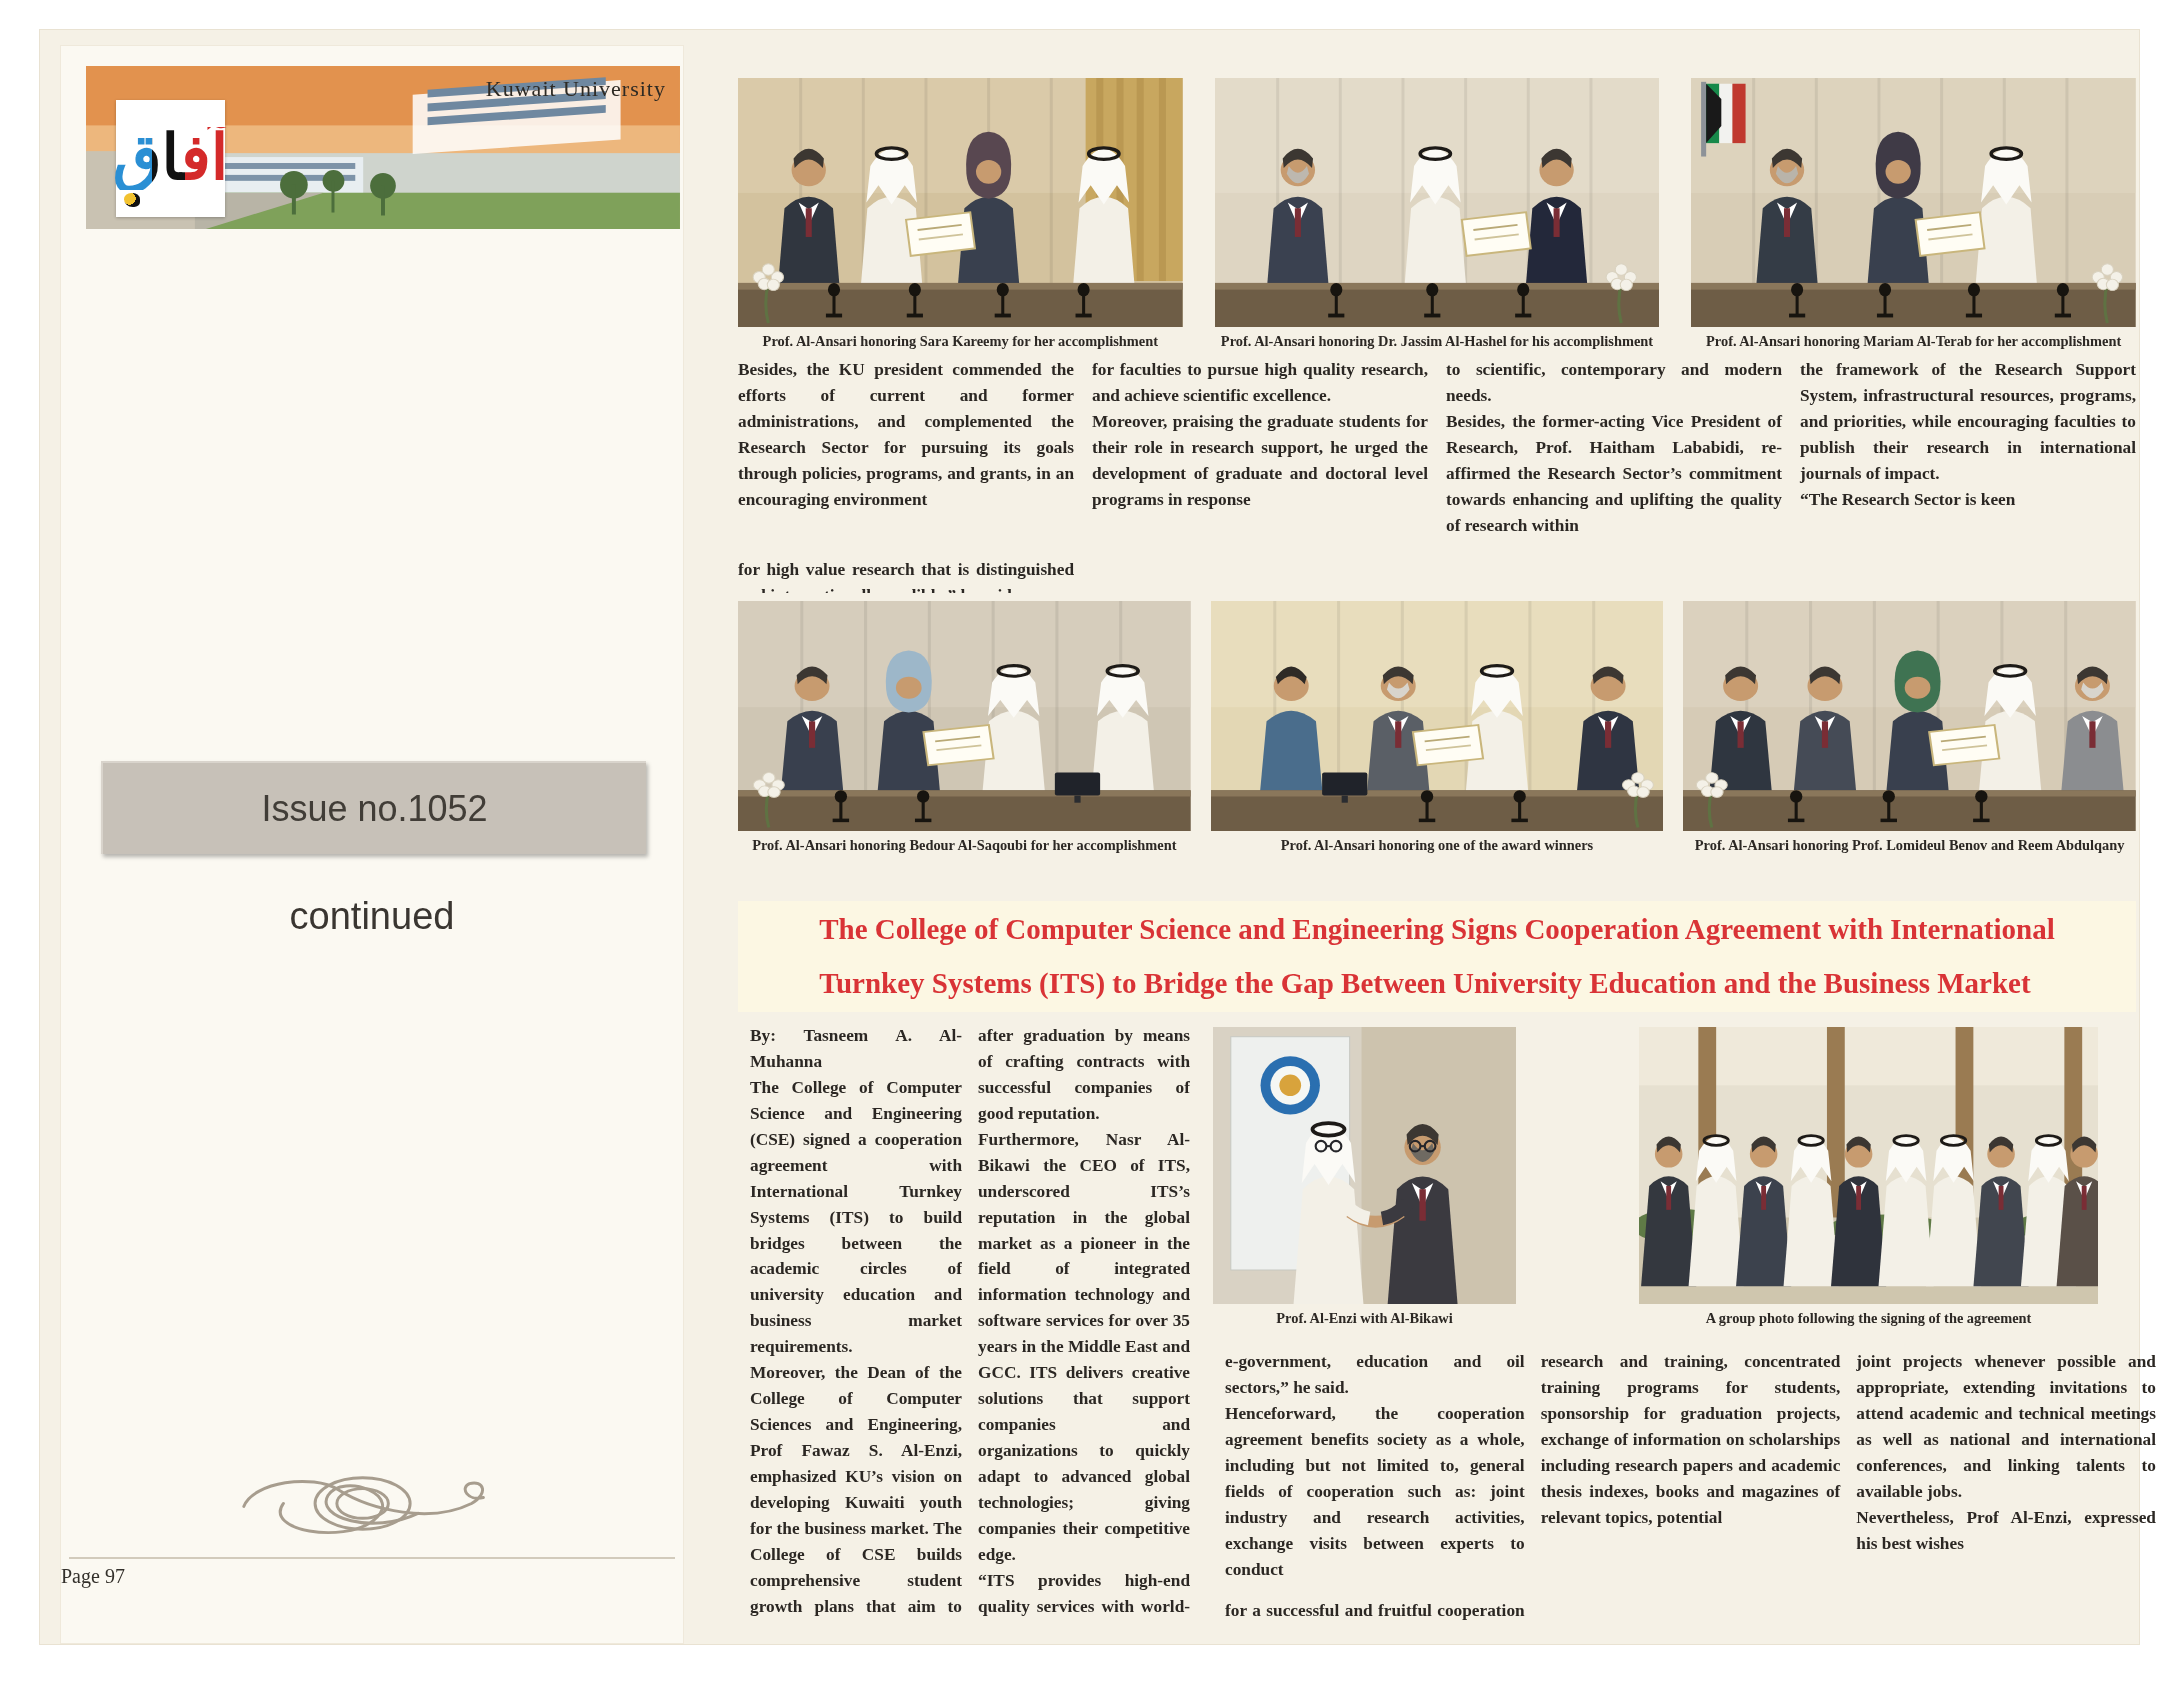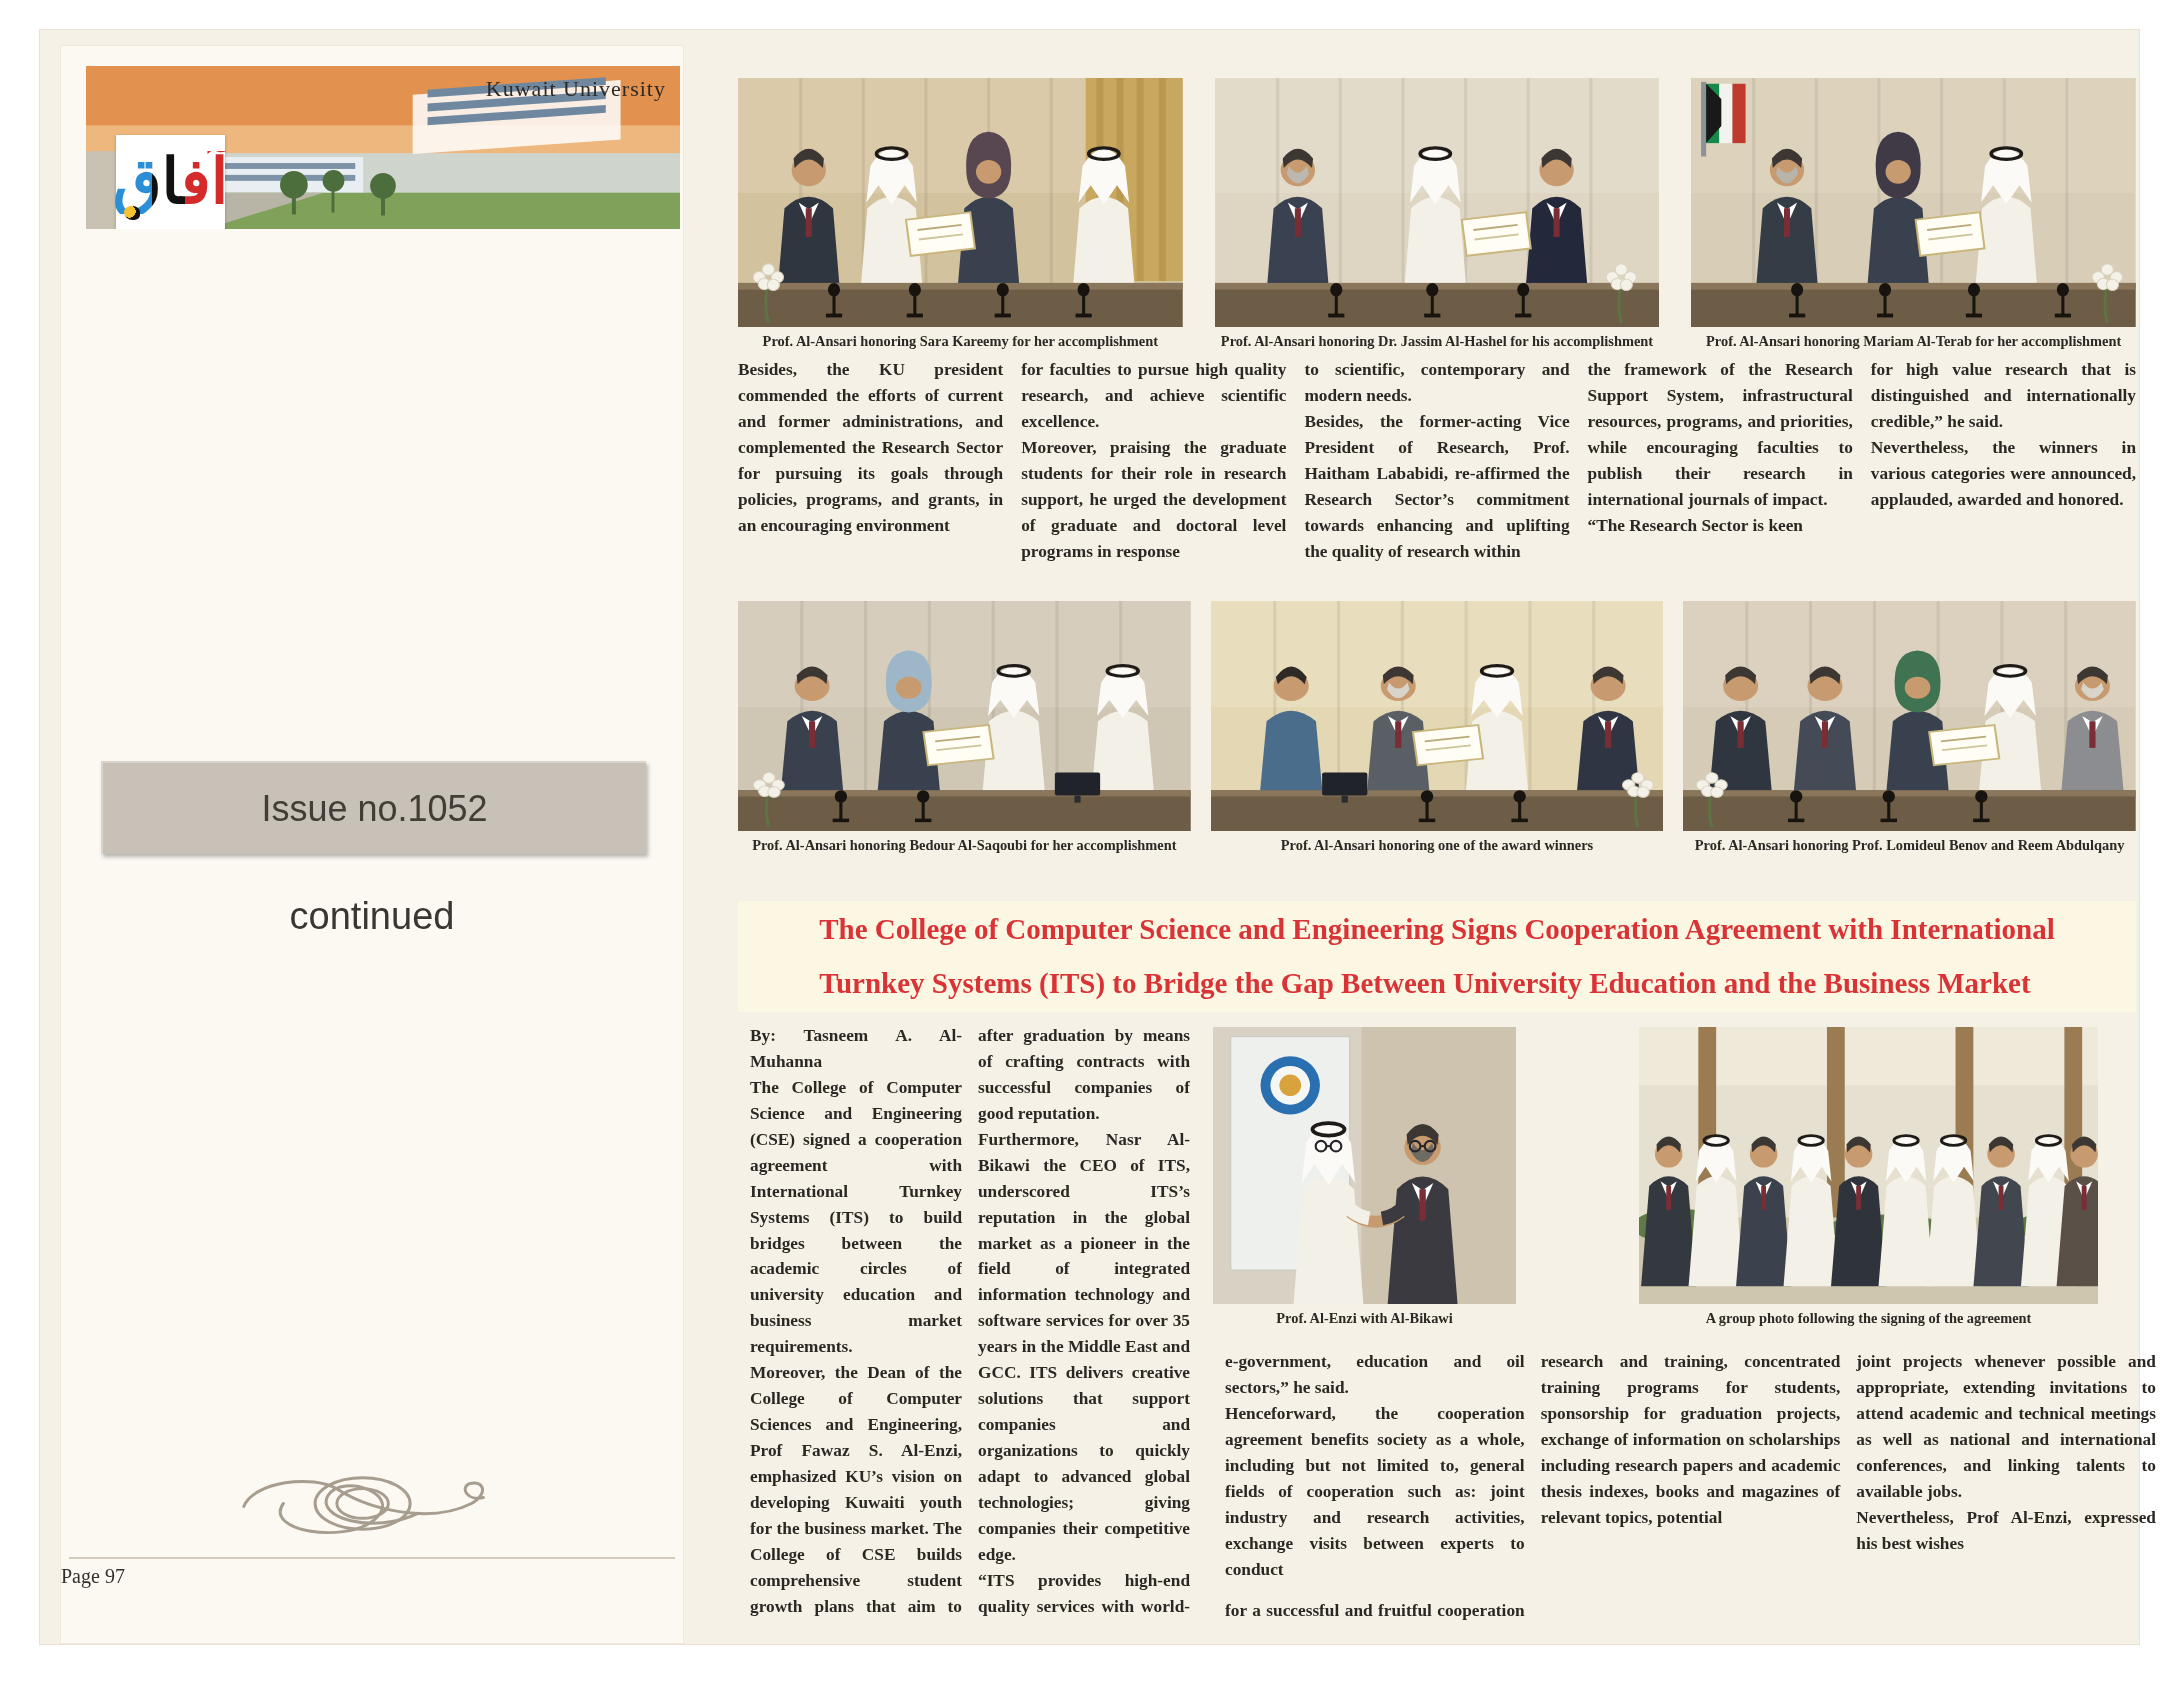--- a/index.html
+++ b/index.html
@@ -6,22 +6,22 @@
   body{width:2178px;height:1683px;background:#ffffff;position:relative;
        font-family:"Liberation Serif","DejaVu Serif",serif;color:#2b2723;}
   .sheet{position:absolute;left:40px;top:30px;width:2099px;height:1614px;
          background:#f5f1e6;box-shadow:0 0 0 1px #e9e2d2;}
   
   .sidebar{position:absolute;left:20px;top:15px;width:624px;height:1599px;
            background:#fbf9f2;border:1px solid #efe9db;box-sizing:border-box;}
   .banner{position:absolute;left:25px;top:20px;width:594px;height:163px;overflow:hidden;}
   .banner svg{position:absolute;inset:0;}
   .uni-label{position:absolute;right:14px;top:10px;font-size:22px;color:#2e2a24;letter-spacing:1px;}
-  .afaq-logo{position:absolute;left:30px;top:34px;width:109px;height:95px;background:#ffffff;
-             display:flex;align-items:center;justify-content:center;box-shadow:0 1px 3px rgba(0,0,0,.25);margin-top:35px;}
+  .afaq-logo{position:absolute;left:30px;top:34px;width:109px;height:117px;background:#ffffff;
+             display:flex;align-items:center;justify-content:center;box-shadow:0 1px 3px rgba(0,0,0,.25);}
   .afaq-logo .word{font-size:63px;font-weight:bold;line-height:1;
       background:linear-gradient(90deg,#2a8fd4 0%,#2a8fd4 34%,#111111 34%,#111111 63%,#d42a2a 63%,#d42a2a 100%);
       -webkit-background-clip:text;background-clip:text;color:transparent;}
   .afaq-bird{position:absolute;left:8px;bottom:10px;width:16px;height:14px;
       background:radial-gradient(circle at 35% 40%,#f2c230 0 45%,#111 46% 100%);border-radius:50% 50% 40% 60%;}
   .np-title{position:absolute;left:0;top:653px;width:100%;text-align:center;font-size:46px;
             letter-spacing:14px;color:#57514a;font-weight:400;}
   .issue-box{position:absolute;left:40px;top:715px;width:545px;height:93px;background:#c7c1b8;
              border-top:2px solid #d9d4cc;border-left:2px solid #d9d4cc;
              box-shadow:2px 3px 4px rgba(0,0,0,.28);display:flex;align-items:center;justify-content:center;
@@ -34,21 +34,21 @@
            font-family:Liberation Serif, serif;font-size:20px;color:#33302b;}
   
   .main{position:absolute;left:698px;top:0;width:1398px;height:1614px;}
   .photo-row{position:absolute;left:0;width:1398px;display:grid;grid-template-columns:repeat(3,1fr);gap:20px;}
   .photo-row figure{margin:0;}
   .photo-row svg{display:block;width:100%;}
   figcaption{font-size:14.4px;font-weight:700;text-align:center;margin-top:6px;color:#2c2824;}
   .row1{top:48px;gap:32px;}
   .row2{top:571px;}
   .cols6{position:absolute;left:0;top:327px;width:1398px;height:236px;display:grid;
-         grid-template-columns:repeat(5,1fr);gap:18px;overflow:hidden;}
+         grid-template-columns:repeat(4,1fr);gap:18px;overflow:hidden;}
   .ncol{font-size:17.3px;font-weight:700;line-height:1.5;text-align:justify;
         white-space:pre-line;color:#2b2723;}
   .headline-box{position:absolute;left:0;top:871px;width:1398px;height:111px;background:#fcf7e3;
                 display:flex;align-items:center;justify-content:center;box-sizing:border-box;padding:0 36px;}
   .headline-box h2{margin:0;font-size:29px;line-height:1.85;font-weight:700;}
   .article{position:absolute;left:0;top:985px;width:1398px;height:619px;}
   .a-col1{position:absolute;left:12px;top:8px;width:212px;height:594px;overflow:hidden;}
   .a-col2{position:absolute;left:240px;top:8px;width:212px;height:594px;overflow:hidden;}
   .a-photo1{position:absolute;left:475px;top:12px;width:303px;margin:0;}
   .a-photo2{position:absolute;left:901px;top:12px;width:459px;margin:0;}

